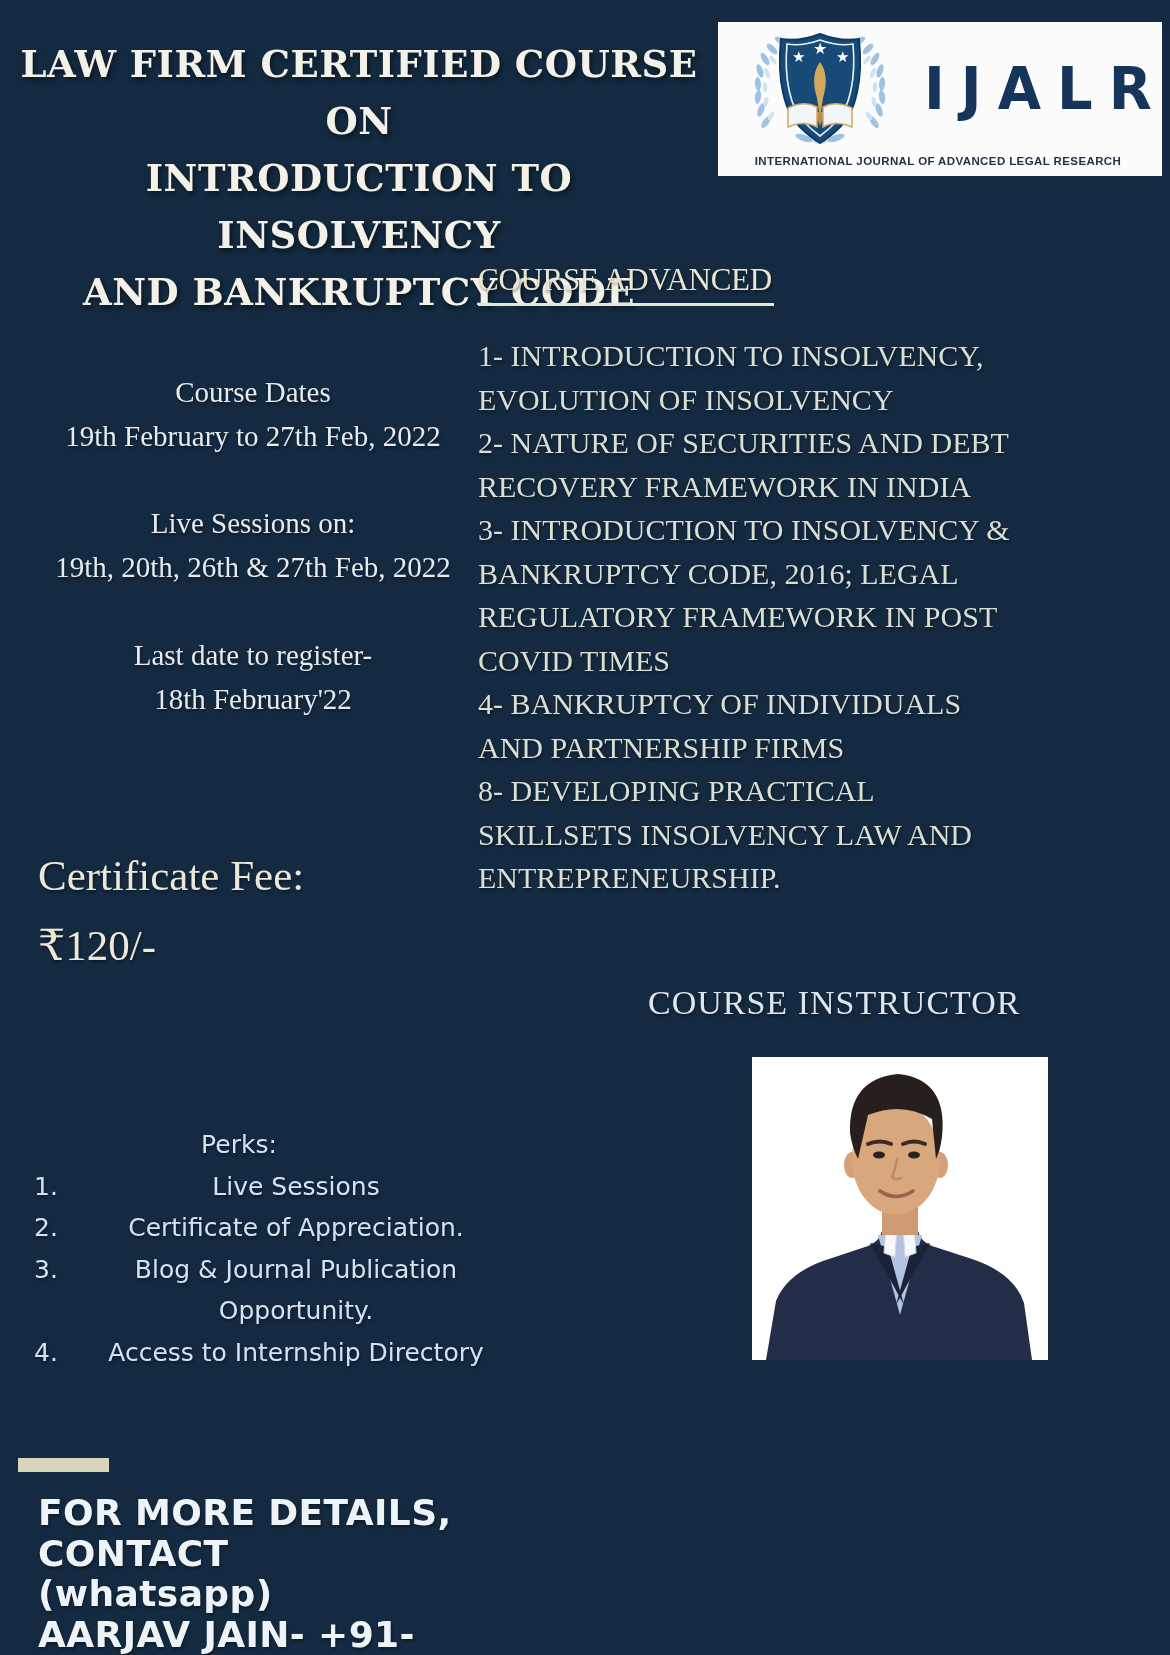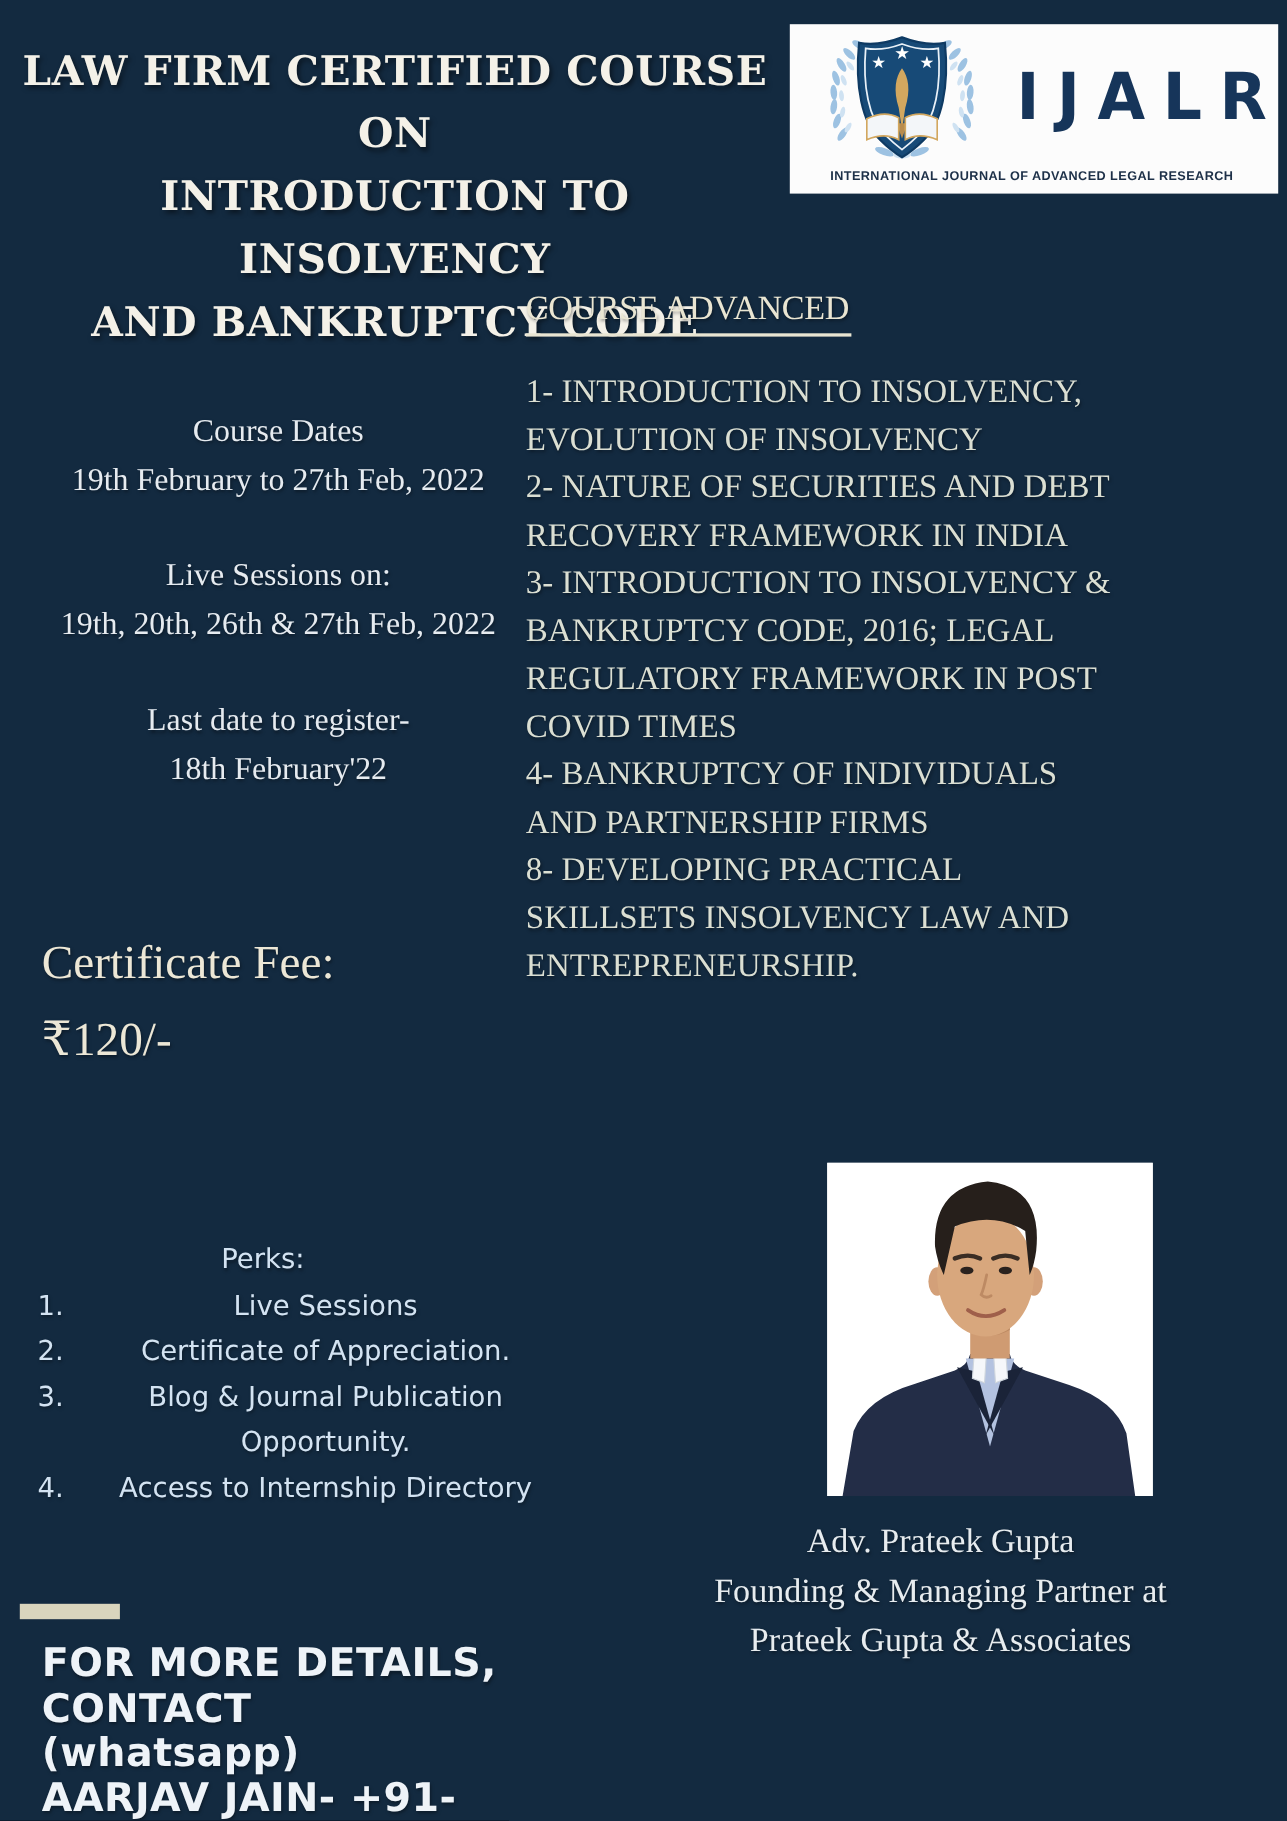--- a/index.html
+++ b/index.html
@@ -209,20 +209,21 @@
 SKILLSETS INSOLVENCY LAW AND
 ENTREPRENEURSHIP.</div>
     </div>
   </div>
 
   <div class="regfee">
     <div class="label">Certificate Fee:</div>
     <div class="amount">₹120/-</div>
   </div>
 
+  <div class="ci-heading">COURSE INSTRUCTOR</div>
 
   <div class="photo">
     <svg width="296" height="303" viewBox="0 0 296 303">
       <rect x="0" y="0" width="296" height="303" fill="#ffffff"></rect>
 
       <path d="M14,303 L24,244 Q36,214 80,201 L116,189 Q128,184 130,174 L166,174 Q168,184 180,189 L220,202 Q262,216 272,246 L280,303 Z" fill="#232d47"></path>
 
       <polygon points="126,178 148,258 170,178" fill="#b3c2e0"></polygon>
 
       <path d="M118,186 L152,248 L136,190 Z" fill="#1a2338"></path>
@@ -246,25 +247,20 @@
 
       <ellipse cx="127" cy="98" rx="6" ry="3.4" fill="#2a221e"></ellipse>
       <ellipse cx="162" cy="98" rx="6" ry="3.4" fill="#2a221e"></ellipse>
 
       <path d="M145,102 Q142,116 140,120 Q144,124 149,121" stroke="#bd8a63" stroke-width="2.5" fill="none" stroke-linecap="round"></path>
 
       <path d="M128,134 Q144,145 161,134" stroke="#9f5f4a" stroke-width="3.5" fill="none" stroke-linecap="round"></path>
     </svg>
   </div>
 
-  <div class="ci-caption">
-    <div>Adv. Prateek Gupta</div>
-    <div>Founding &amp; Managing Partner at</div>
-    <div>Prateek Gupta &amp; Associates</div>
-  </div>
 
   <div class="perks">
     <div class="perks-heading">Perks:</div>
     <div class="perk-row">
       <div class="perk-num">1.</div>
       <div class="perk-text">Live Sessions</div>
     </div>
     <div class="perk-row">
       <div class="perk-num">2.</div>
       <div class="perk-text">Certificate of Appreciation.</div>

